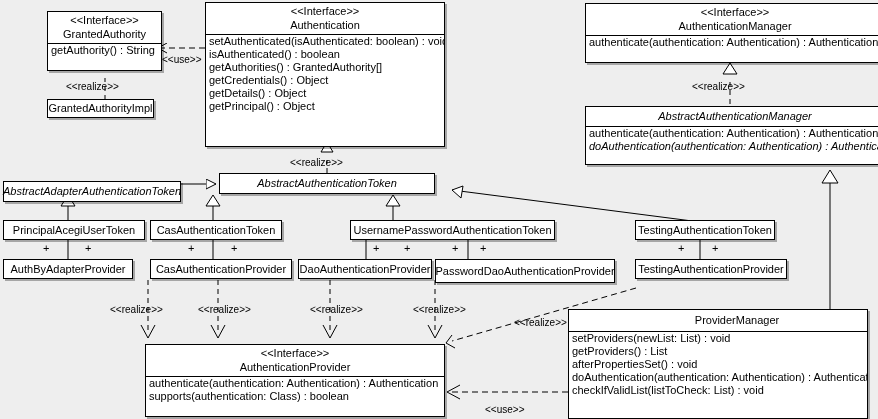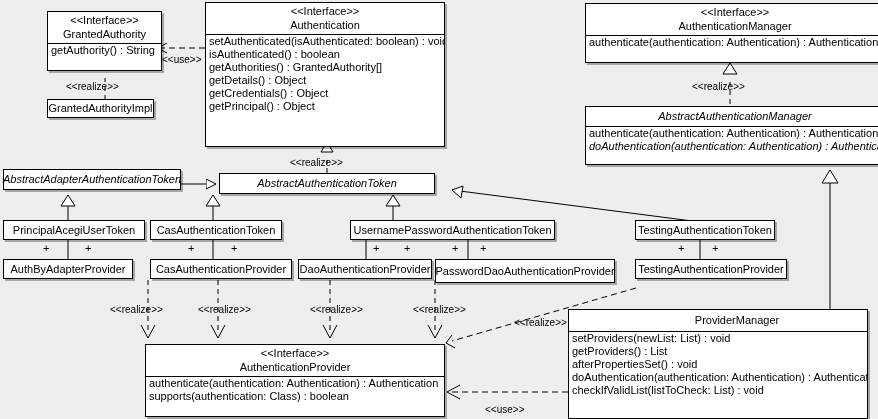--- a/index.html
+++ b/index.html
@@ -153,22 +153,22 @@
 
   <div class="cls" style="left:205px;top:2px;width:240px;height:145px;">
     <div class="head">
       <span class="stereo">&lt;&lt;Interface&gt;&gt;</span>
       <span class="nm">Authentication</span>
     </div>
     <div class="sep ops">
       <div class="op">setAuthenticated(isAuthenticated: boolean) : void</div>
       <div class="op">isAuthenticated() : boolean</div>
       <div class="op">getAuthorities() : GrantedAuthority[]</div>
+      <div class="op">getCredentials() : Object</div>
       <div class="op">getDetails() : Object</div>
-      <div class="op">getCredentials() : Object</div>
       <div class="op">getPrincipal() : Object</div>
     </div>
   </div>
 
   <div class="cls" style="left:585px;top:3px;width:300px;height:60px;">
     <div class="head">
       <span class="stereo">&lt;&lt;Interface&gt;&gt;</span>
       <span class="nm">AuthenticationManager</span>
     </div>
     <div class="sep ops">
@@ -179,21 +179,21 @@
   <div class="cls" style="left:585px;top:106px;width:300px;height:59px;">
     <div class="head" style="padding:4px 4px 4px 4px;">
       <span class="nm italic">AbstractAuthenticationManager</span>
     </div>
     <div class="sep ops">
       <div class="op">authenticate(authentication: Authentication) : Authentication</div>
       <div class="op italic">doAuthentication(authentication: Authentication) : Authentication</div>
     </div>
   </div>
 
-  <div class="nobox italic" style="left:3px;top:169px;width:178px;height:21px;">
+  <div class="nobox italic" style="left:3px;top:181px;width:178px;height:21px;">
     <span>AbstractAdapterAuthenticationToken</span>
   </div>
 
   <div class="nobox italic" style="left:219px;top:173px;width:216px;height:21px;text-align:center;">
     <span>AbstractAuthenticationToken</span>
   </div>
 
   <div class="nobox" style="left:3px;top:220px;width:142px;height:20px;">
     <span>PrincipalAcegiUserToken</span>
   </div>

